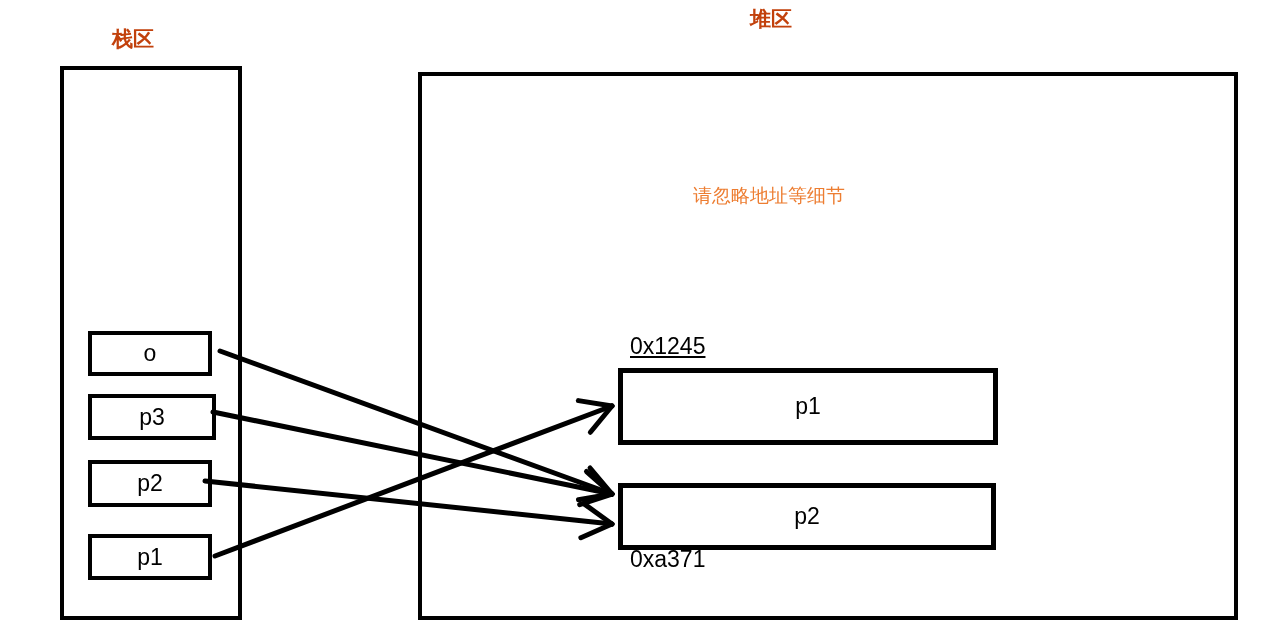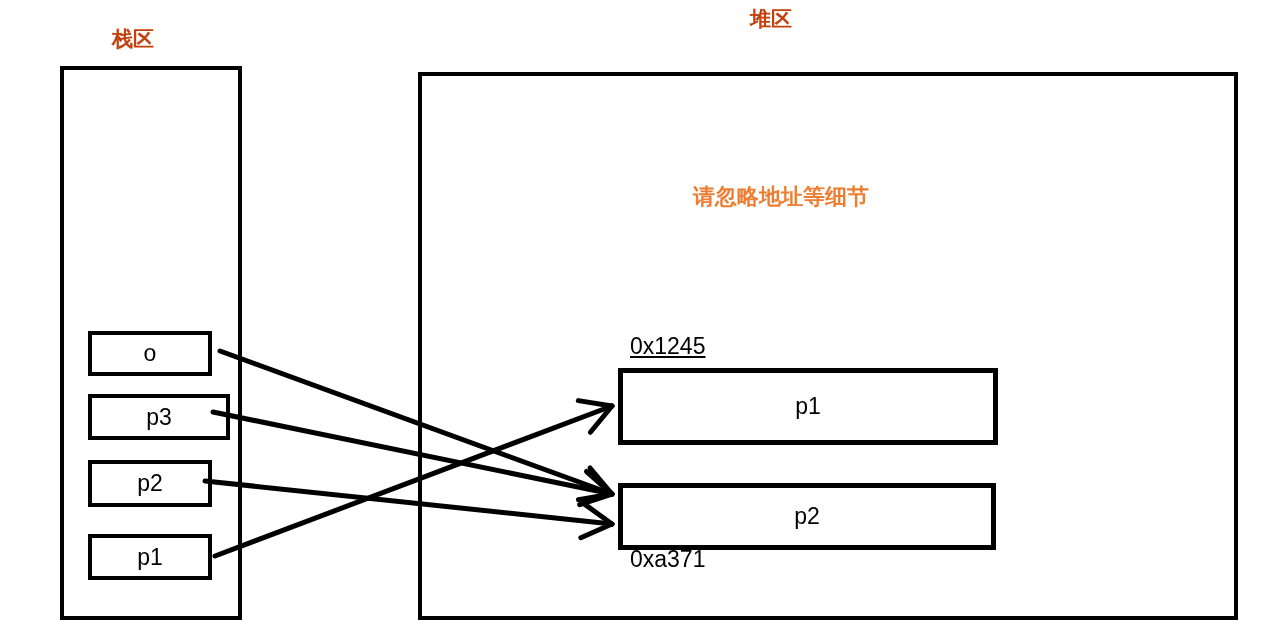--- a/index.html
+++ b/index.html
@@ -57,22 +57,22 @@
   }
   .addr-label {
     position: absolute;
     font-size: 23px;
     color: #000000;
     white-space: nowrap;
     line-height: 1;
   }
   .note-text {
     position: absolute;
-    font-size: 22px;
-    font-weight: bold;
+    font-size: 19px;
+    font-weight: normal;
     white-space: nowrap;
     line-height: 1;
   }
   #arrow-layer {
     position: absolute;
     left: 0;
     top: 0;
     width: 1284px;
     height: 643px;
     pointer-events: none;
@@ -90,21 +90,21 @@
   <div class="region-label" id="heap-label" style="left: 750px; top: 8px;">堆区</div>
 
   <div class="region-box" id="heap-box" style="left: 418px; top: 72px; width: 820px; height: 548px;"></div>
 
   <div class="note-text" id="heap-note" style="left: 693px; top: 186px; color: rgb(237, 125, 49);">请忽略地址等细节</div>
 
   <div id="stack-vars">
       <div class="var-box" style="left: 88px; top: 331px; width: 124px; height: 45px;">
         <span>o</span>
       </div>
-      <div class="var-box" style="left: 88px; top: 394px; width: 142px; height: 46px;">
+      <div class="var-box" style="left: 88px; top: 394px; width: 128px; height: 46px;">
         <span>p3</span>
       </div>
       <div class="var-box" style="left: 88px; top: 460px; width: 124px; height: 47px;">
         <span>p2</span>
       </div>
       <div class="var-box" style="left: 88px; top: 534px; width: 124px; height: 46px;">
         <span>p1</span>
       </div>
     </div>
 

